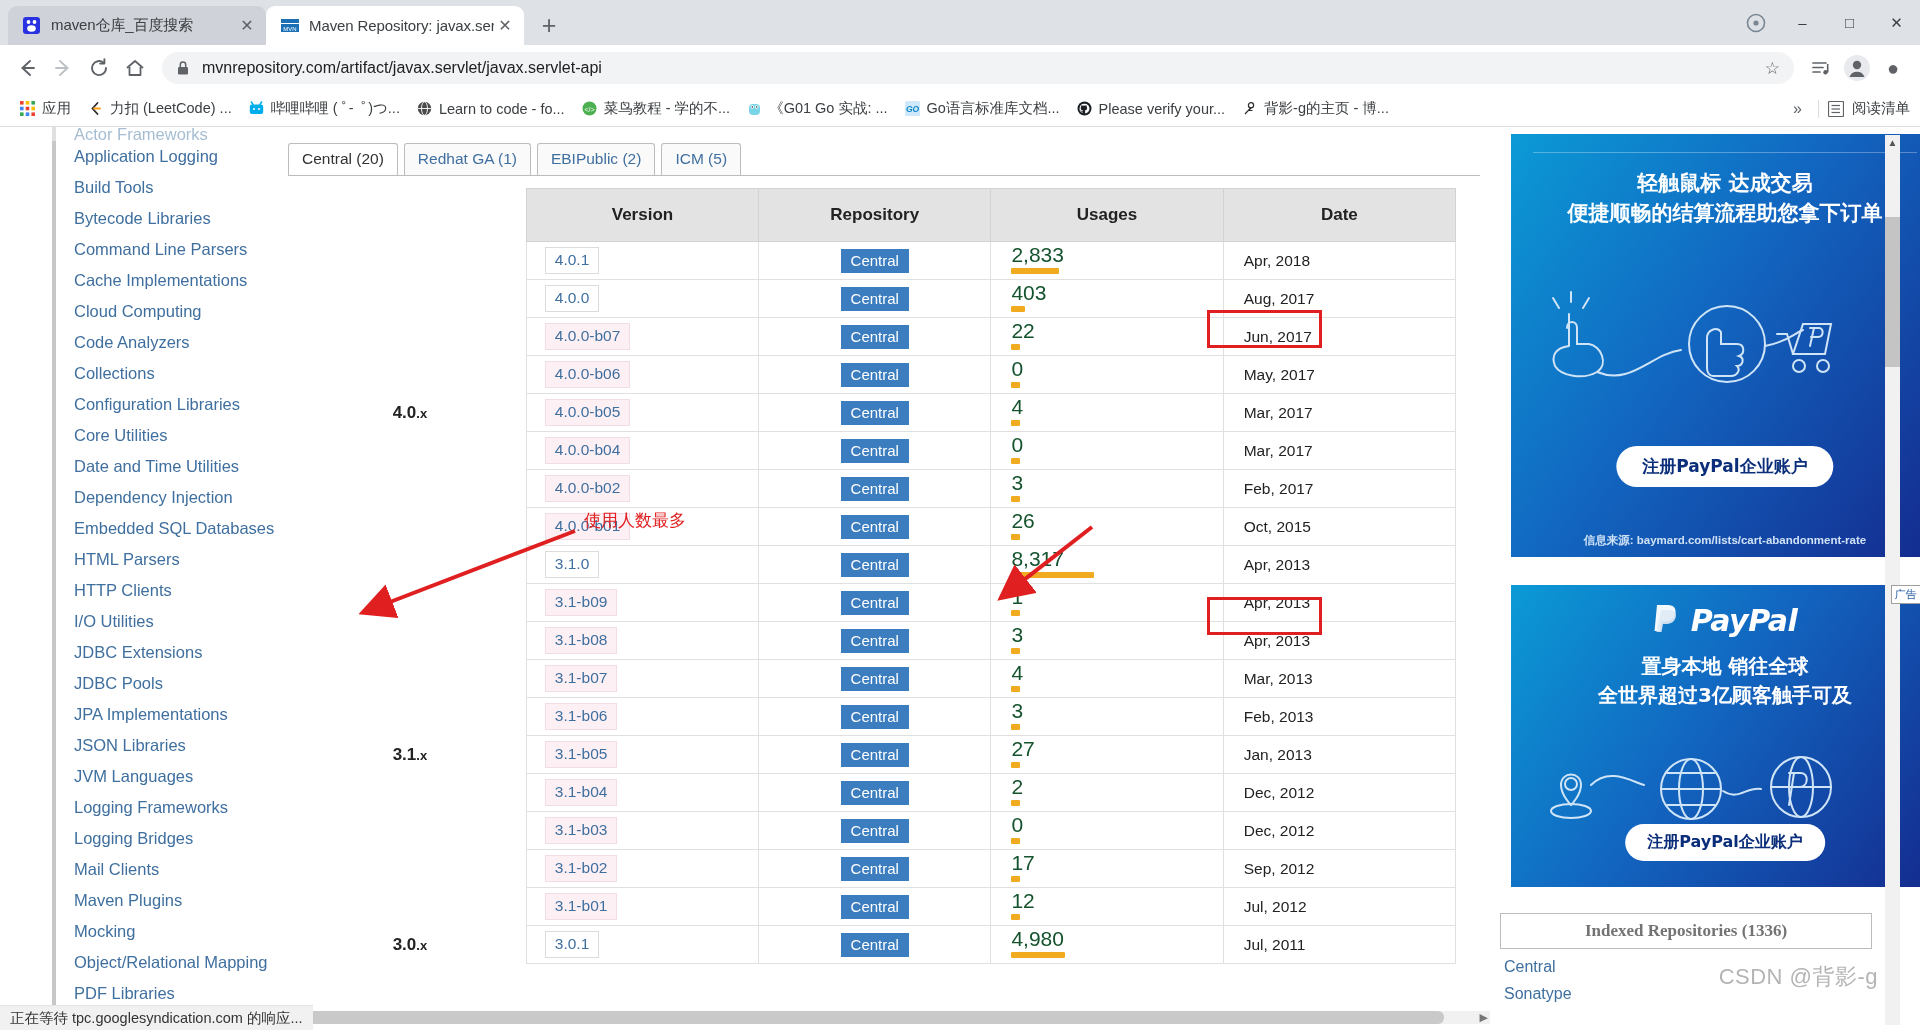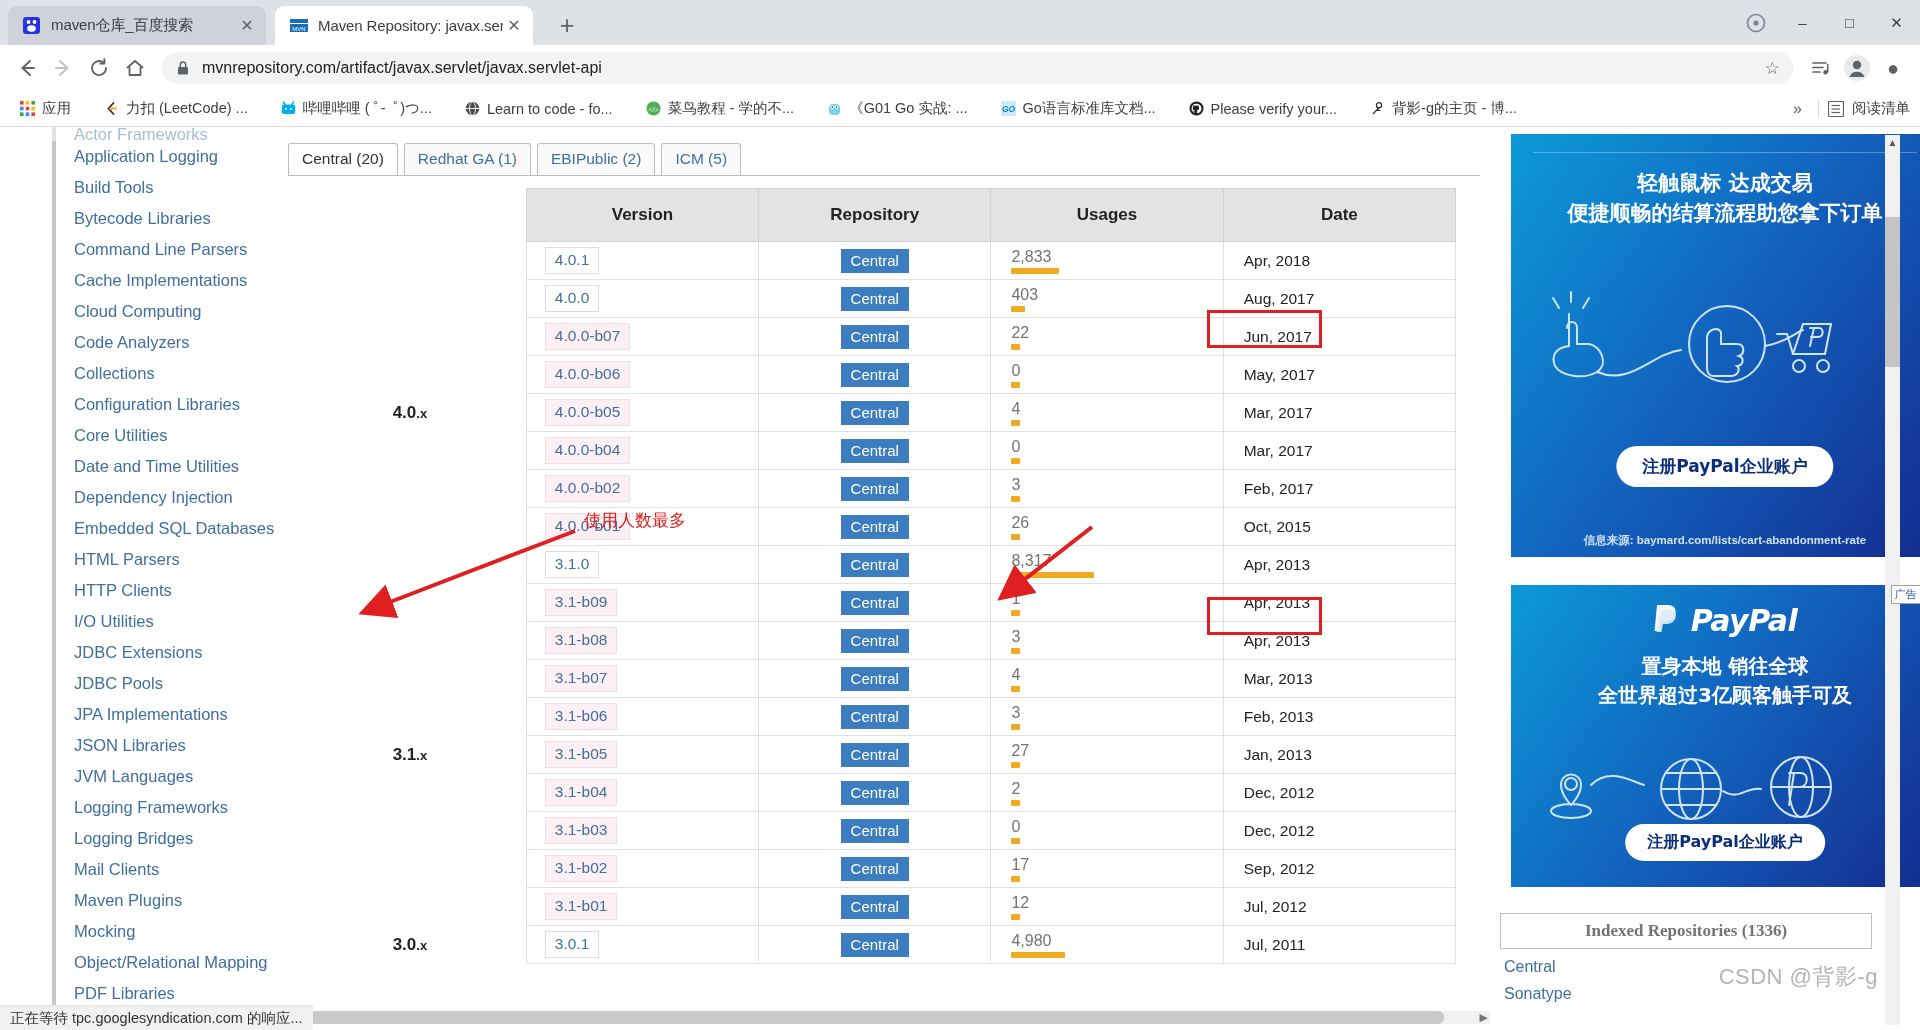--- a/index.html
+++ b/index.html
@@ -8,21 +8,21 @@
     font-family: "Liberation Sans", sans-serif;
     background: #ffffff;
     overflow: hidden;
   }
 
   
   .browser { width: 1920px; height: 1030px; position: relative; }
 
   .tabstrip {
     height: 45px; background: #dee1e6;
-    display: flex; align-items: flex-end; padding-left: 8px; position: relative; gap: 9px;
+    display: flex; align-items: flex-end; padding-left: 8px; position: relative;
   }
   .tab {
     height: 39px; width: 258px; display: flex; align-items: center;
     padding: 0 8px 0 14px; border-radius: 9px 9px 0 0;
     font-size: 15px; color: #3c4043; position: relative;
   }
   .tab.inactive { background: #cfd3d9; }
   .tab.active { background: #ffffff; }
   .tab-fav { width: 19px; height: 19px; flex: 0 0 19px; margin-right: 10px;
              display: flex; align-items: center; justify-content: center; }
@@ -49,21 +49,21 @@
     flex: 1 1 auto; height: 32px; background: #f1f3f4; border-radius: 16px;
     display: flex; align-items: center; padding: 0 14px; margin: 0 8px;
     font-size: 16px; color: #202124; gap: 10px;
   }
   .omnibox .lockico { flex: 0 0 16px; display: flex; align-items: center; }
   .omnibox .urltext { flex: 1 1 auto; white-space: nowrap; overflow: hidden; }
   .omnibox .star { flex: 0 0 20px; text-align: right; color: #5f6368; font-size: 17px; }
 
   .bookmarks {
     height: 36px; background: #ffffff; display: flex; align-items: center;
-    padding: 0 12px; gap: 18px; border-bottom: 1px solid #dadce0; position: relative;
+    padding: 0 12px; gap: 2px; border-bottom: 1px solid #dadce0; position: relative;
   }
   .bm { display: flex; align-items: center; gap: 6px; padding: 4px 7px;
         font-size: 14.5px; color: #3c4043; white-space: nowrap; border-radius: 4px; }
   .bm-ico { width: 17px; height: 17px; flex: 0 0 17px; display: flex;
             align-items: center; justify-content: center; font-size: 12px; }
   .bm-right { position: absolute; right: 10px; display: flex; align-items: center; gap: 8px; }
   .chev { font-size: 16px; color: #5f6368; padding: 0 8px; }
   .bm-sep { width: 1px; height: 18px; background: #dadce0; }
 
   
@@ -111,21 +111,21 @@
 
   .vbadge {
     display: inline-block; border: 1px solid #dcdcdc; border-radius: 0;
     padding: 3px 9px 4px; font-size: 15.5px; color: #3f6f9f; background: #ffffff;
   }
   .vbadge.beta { background: #fdf0f4; border-color: #f3dde4; }
   .repo-badge {
     display: inline-block; background: #3b7dbf; color: #fff; font-size: 15px;
     padding: 3px 10px 4px; line-height: 17px;
   }
-  .usage-num { font-size: 16px; color: #737373; line-height: 16px; }
+  .usage-num { font-size: 21px; color: #14532d; line-height: 16px; }
   .usage-bar { height: 6px; background: #f0ab21; margin-top: 2px; border-radius: 1px; }
 
   .hl-box { position: absolute; border: 3px solid #e02020; pointer-events: none; }
 
   .ann-text {
     position: absolute; font-size: 17px; color: #e02020;
     font-family: "DejaVu Sans", sans-serif; white-space: nowrap;
   }
 
   .hscroll {

